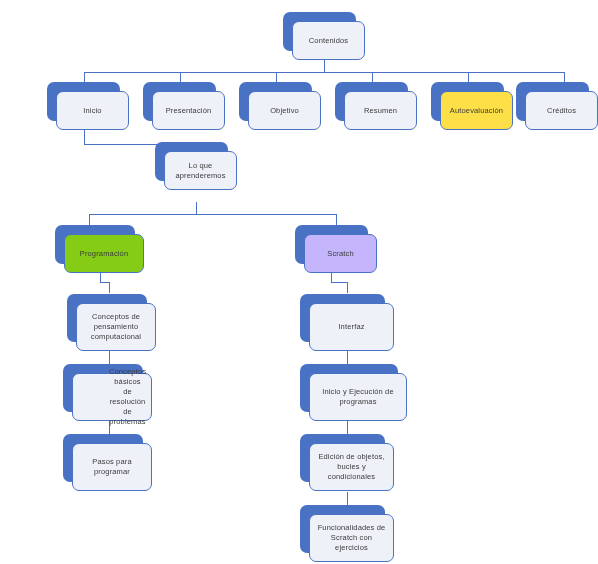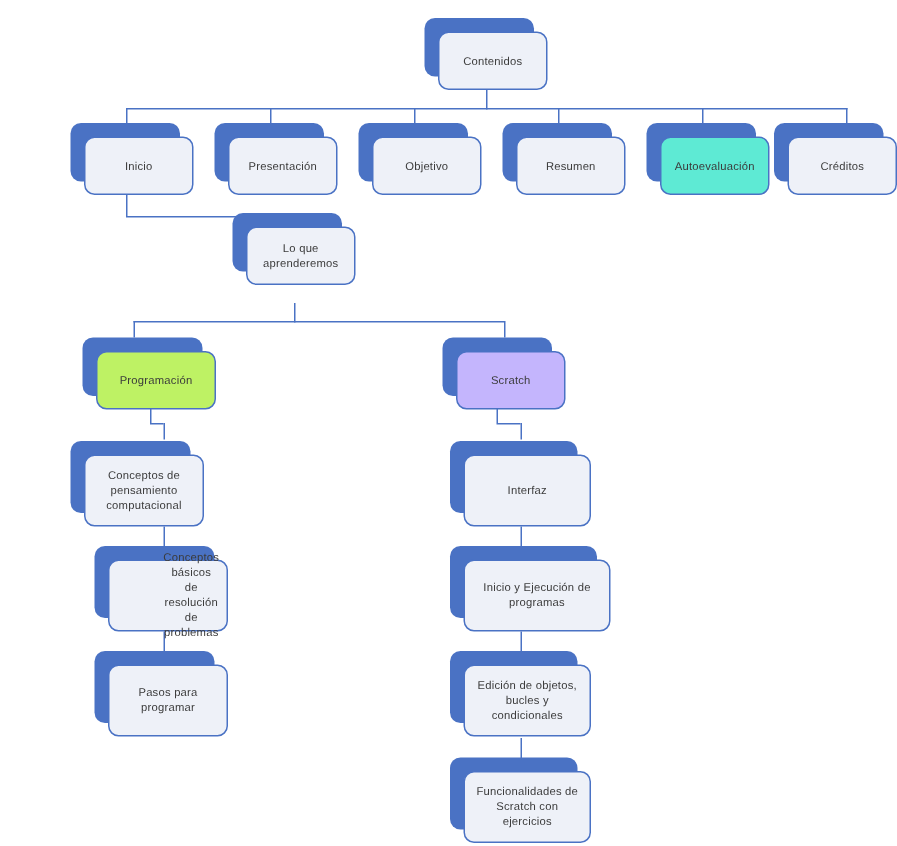--- a/index.html
+++ b/index.html
@@ -134,21 +134,21 @@
 
   <div class="node" style="left:335px; top:82px; width:73px; height:39px;">
     <div class="shadow" style="background: rgb(74, 114, 196);"></div>
     <div class="card" style="background: rgb(238, 241, 248); border-color: rgb(74, 114, 196);">
       <span class="label" style="color: rgb(59, 59, 59);">Resumen</span>
     </div>
   </div>
 
   <div class="node" style="left:431px; top:82px; width:73px; height:39px;">
     <div class="shadow" style="background: rgb(74, 114, 196);"></div>
-    <div class="card" style="background: #5eead4; border-color: rgb(74, 114, 196);">
+    <div class="card" style="background: #fde047; border-color: rgb(74, 114, 196);">
       <span class="label" style="color: rgb(59, 59, 59);">Autoevaluación</span>
     </div>
   </div>
 
   <div class="node" style="left:516px; top:82px; width:73px; height:39px;">
     <div class="shadow" style="background: rgb(74, 114, 196);"></div>
     <div class="card" style="background: rgb(238, 241, 248); border-color: rgb(74, 114, 196);">
       <span class="label" style="color: rgb(59, 59, 59);">Créditos</span>
     </div>
   </div>
@@ -156,26 +156,26 @@
   <div class="node" style="left:155px; top:142px; width:73px; height:39px;">
     <div class="shadow" style="background: rgb(74, 114, 196);"></div>
     <div class="card" style="background: rgb(238, 241, 248); border-color: rgb(74, 114, 196);">
       <span class="label" style="color: rgb(59, 59, 59);">Lo que
 aprenderemos</span>
     </div>
   </div>
 
   <div class="node" style="left:55px; top:225px; width:80px; height:39px;">
     <div class="shadow" style="background: rgb(74, 114, 196);"></div>
-    <div class="card" style="background: #bef264; border-color: rgb(74, 114, 196);">
+    <div class="card" style="background: #84cc16; border-color: rgb(74, 114, 196);">
       <span class="label" style="color: rgb(59, 59, 59);">Programación</span>
     </div>
   </div>
 
-  <div class="node" style="left:47px; top:294px; width:80px; height:48px;">
+  <div class="node" style="left:67px; top:294px; width:80px; height:48px;">
     <div class="shadow" style="background: rgb(74, 114, 196);"></div>
     <div class="card" style="background: rgb(238, 241, 248); border-color: rgb(74, 114, 196);">
       <span class="label" style="color: rgb(59, 59, 59);">Conceptos de
 pensamiento
 computacional</span>
     </div>
   </div>
 
   <div class="node" style="left:63px; top:364px; width:80px; height:48px;">
     <div class="shadow" style="background: rgb(74, 114, 196);"></div>

